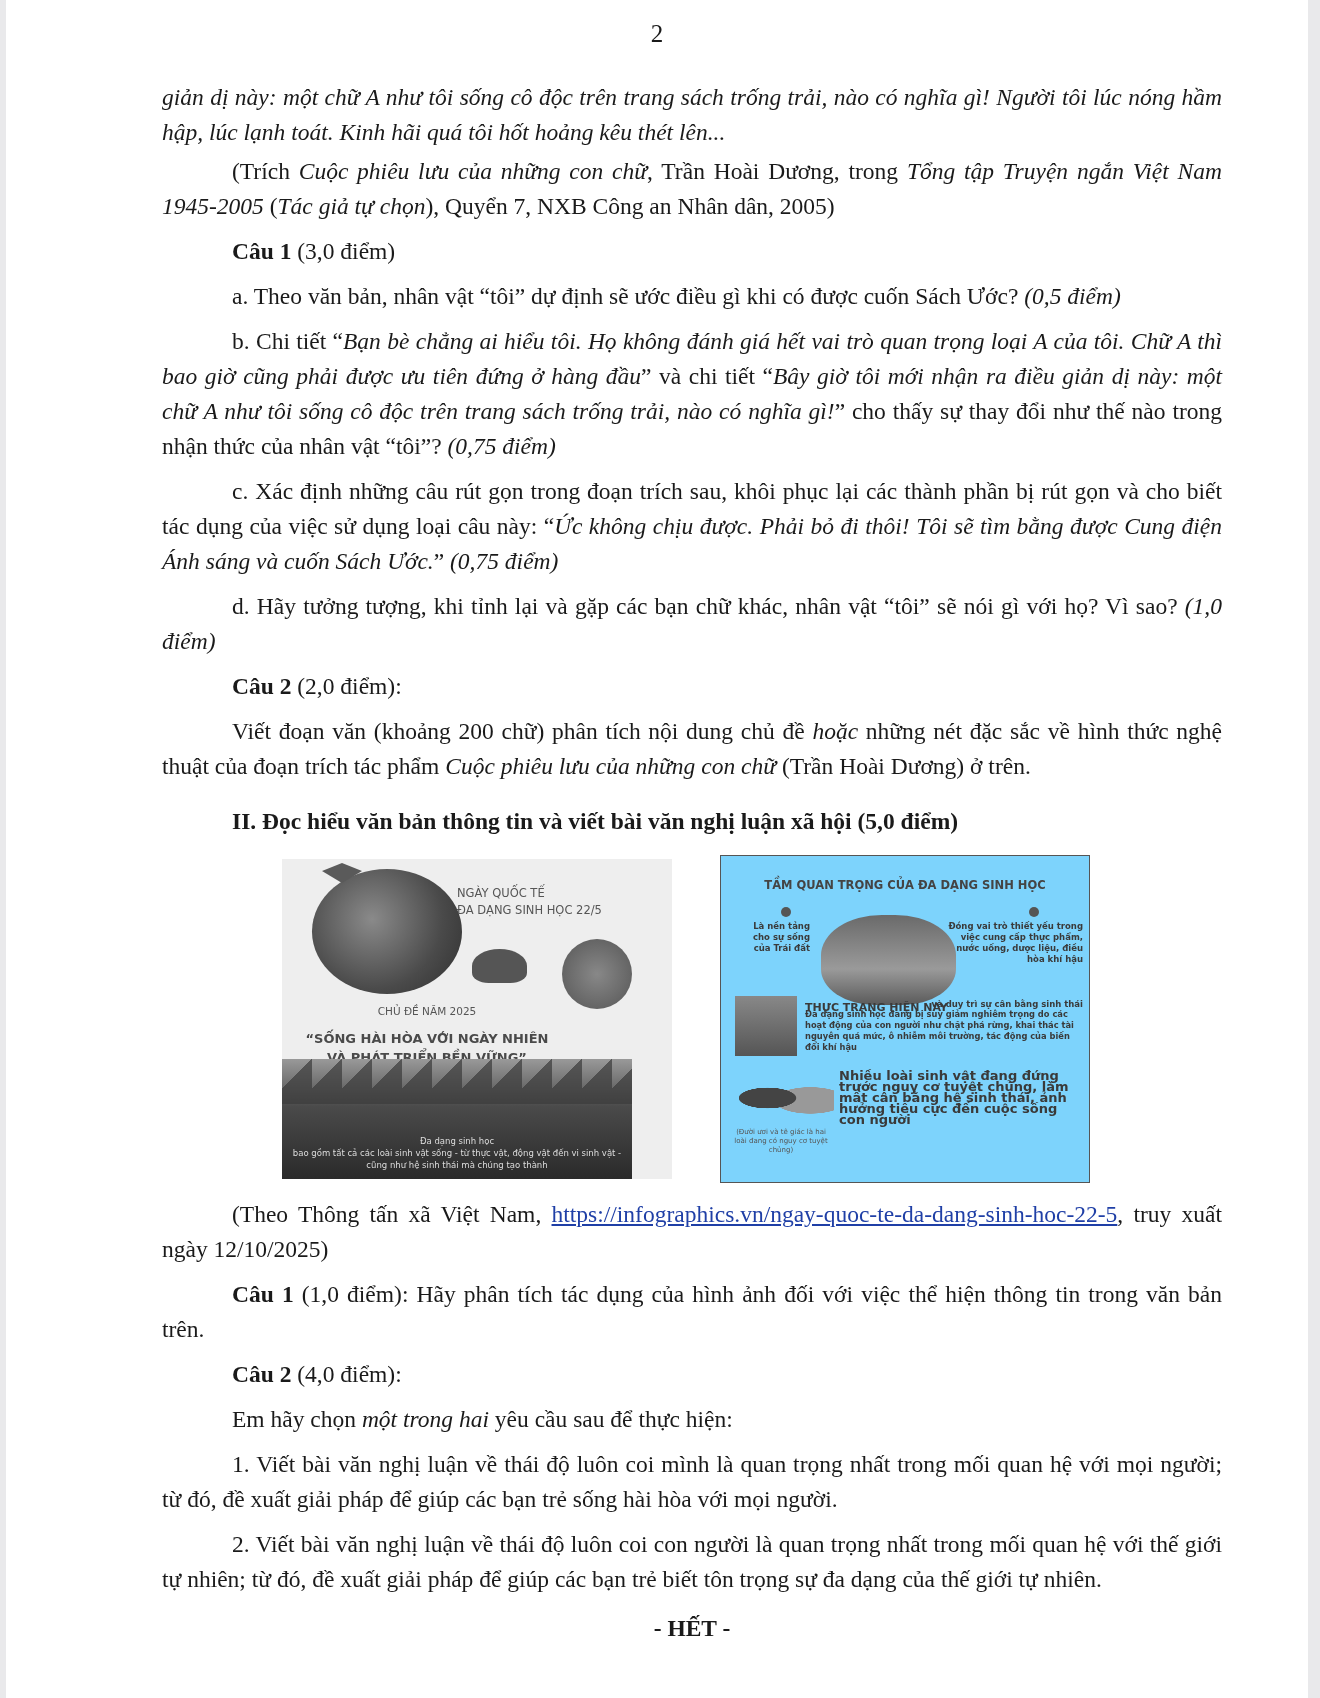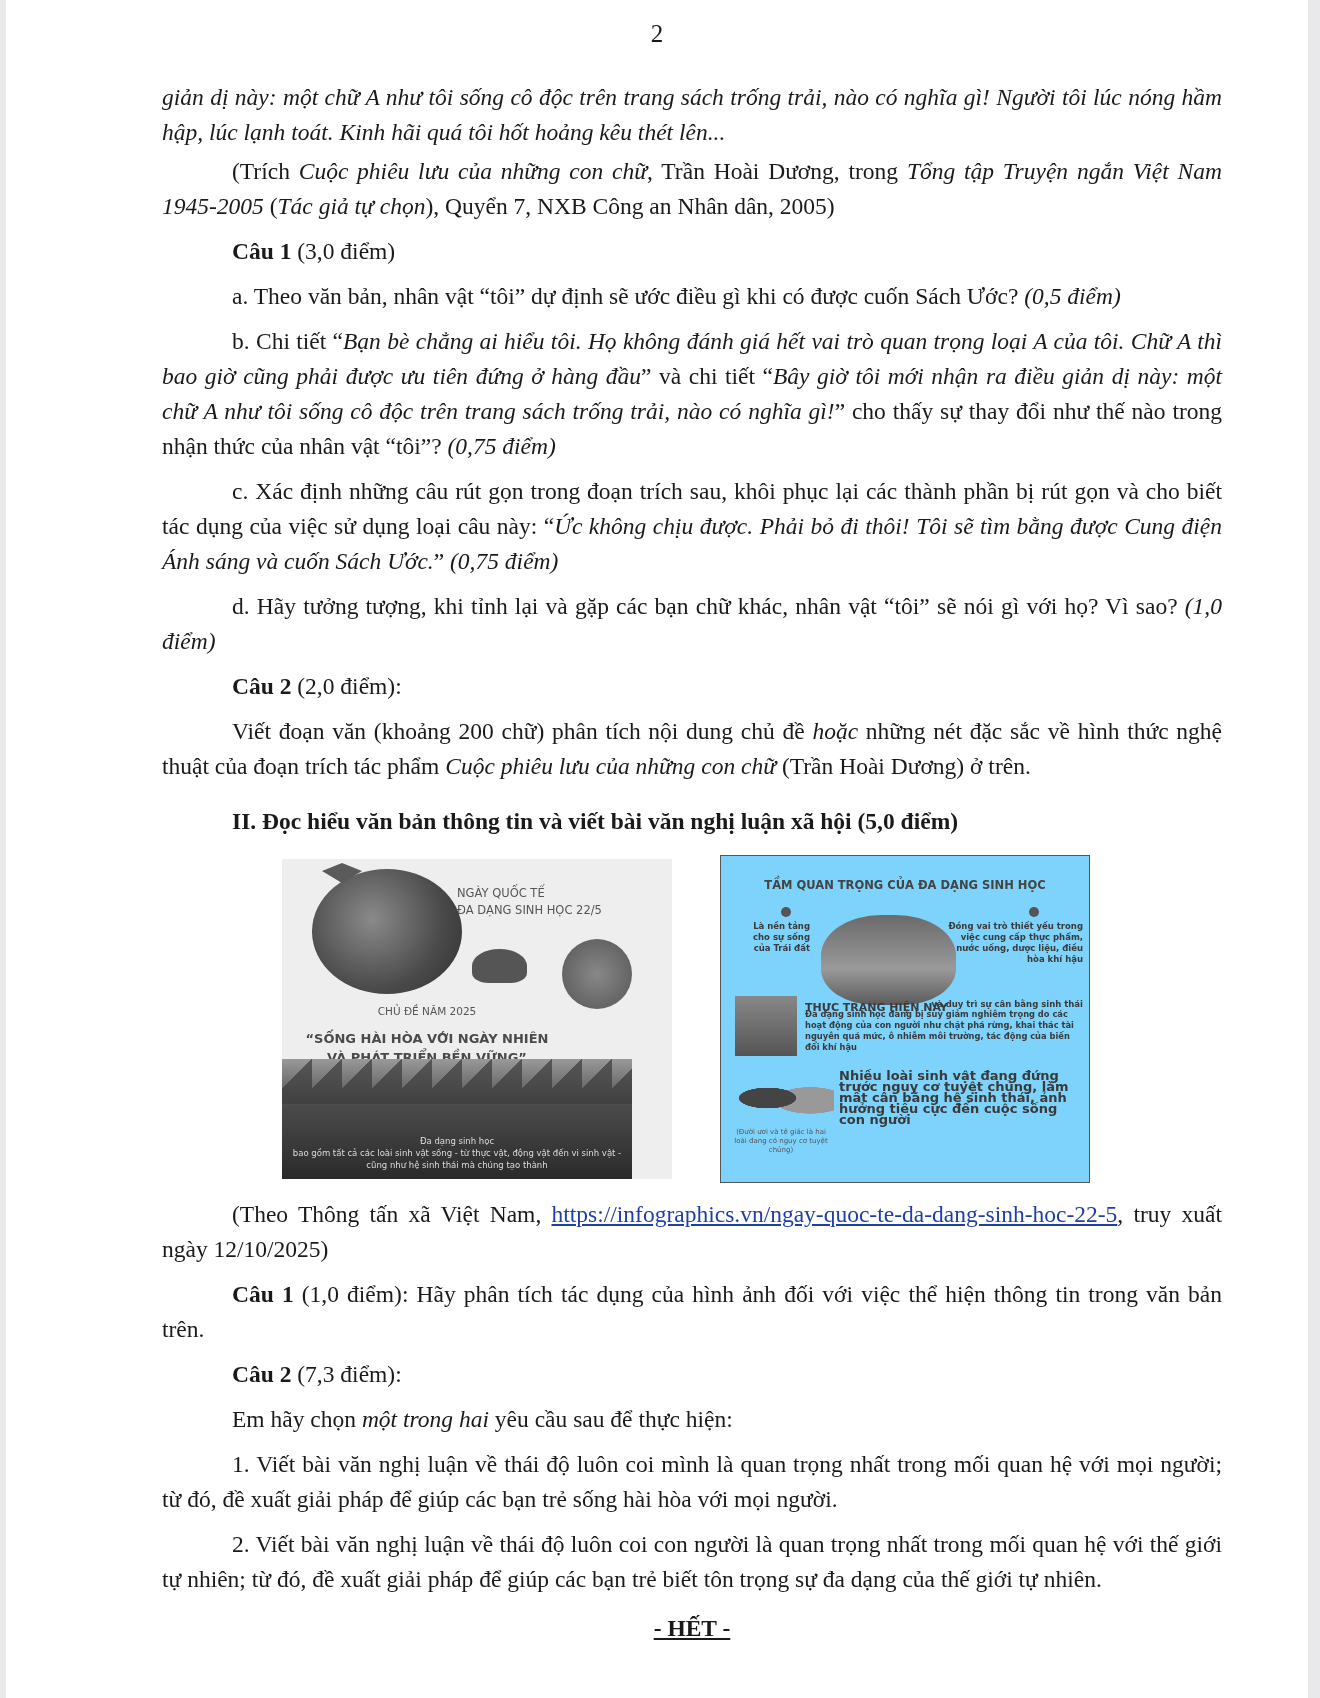--- a/index.html
+++ b/index.html
@@ -17,21 +17,21 @@
   .content { position: absolute; left: 156px; top: 80px; width: 1060px; font-size: 23.5px; line-height: 35px; }
   p { margin: 0; text-align: justify; }
   .ind { text-indent: 70px; }
   .ind2 { padding-left: 70px; }
   .gap { margin-top: 10px; }
   .gap2 { margin-top: 12px; }
   i { font-style: italic; }
   b { font-weight: bold; }
   .heading { font-weight: bold; padding-left: 70px; margin-top: 20px; }
   .link { color: #1f3fa6; text-decoration: underline; }
-  .end { text-align: center; font-weight: bold; margin-top: 14px; text-decoration: underline; }
+  .end { text-align: center; font-weight: bold; margin-top: 14px; }
 
   
   .figs { position: relative; height: 330px; margin-top: 16px; }
   .fig-left {
     position: absolute; left: 120px; top: 4px; width: 350px; height: 320px;
     background: #eeeeee; overflow: hidden; font-family: "DejaVu Sans", sans-serif; padding-left: 40px;
   }
   .fig-right {
     position: absolute; left: 558px; top: 0; width: 370px; height: 328px;
     background: #7dd3fc; border: 1.5px solid #555; box-sizing: border-box;
@@ -132,21 +132,21 @@
         <div class="animals"></div>
         <div class="fr-threat">Nhiều loài sinh vật đang đứng trước nguy cơ tuyệt chủng, làm mất cân bằng hệ sinh thái, ảnh hưởng tiêu cực đến cuộc sống con người</div>
         <div class="fr-animal-cap">(Đười ươi và tê giác là hai loài đang có nguy cơ tuyệt chủng)</div>
       </div>
     </div>
 
     <p class="ind gap2"><span>(Theo Thông tấn xã Việt Nam, </span><span class="link">https://infographics.vn/ngay-quoc-te-da-dang-sinh-hoc-22-5</span><span>, truy xuất ngày 12/10/2025)</span></p>
 
     <p class="ind gap"><b>Câu 1</b><span> (1,0 điểm): Hãy phân tích tác dụng của hình ảnh đối với việc thể hiện thông tin trong văn bản trên.</span></p>
 
-    <p class="ind2 gap"><b>Câu 2</b><span> (7,3 điểm):</span></p>
+    <p class="ind2 gap"><b>Câu 2</b><span> (4,0 điểm):</span></p>
 
     <p class="ind2 gap"><span>Em hãy chọn </span><i>một trong hai</i><span> yêu cầu sau để thực hiện:</span></p>
 
     <p class="ind gap">1. Viết bài văn nghị luận về thái độ luôn coi mình là quan trọng nhất trong mối quan hệ với mọi người; từ đó, đề xuất giải pháp để giúp các bạn trẻ sống hài hòa với mọi người.</p>
     <p class="ind gap">2. Viết bài văn nghị luận về thái độ luôn coi con người là quan trọng nhất trong mối quan hệ với thế giới tự nhiên; từ đó, đề xuất giải pháp để giúp các bạn trẻ biết tôn trọng sự đa dạng của thế giới tự nhiên.</p>
 
     <p class="end">- HẾT -</p>
   </div>
 </div>
 

